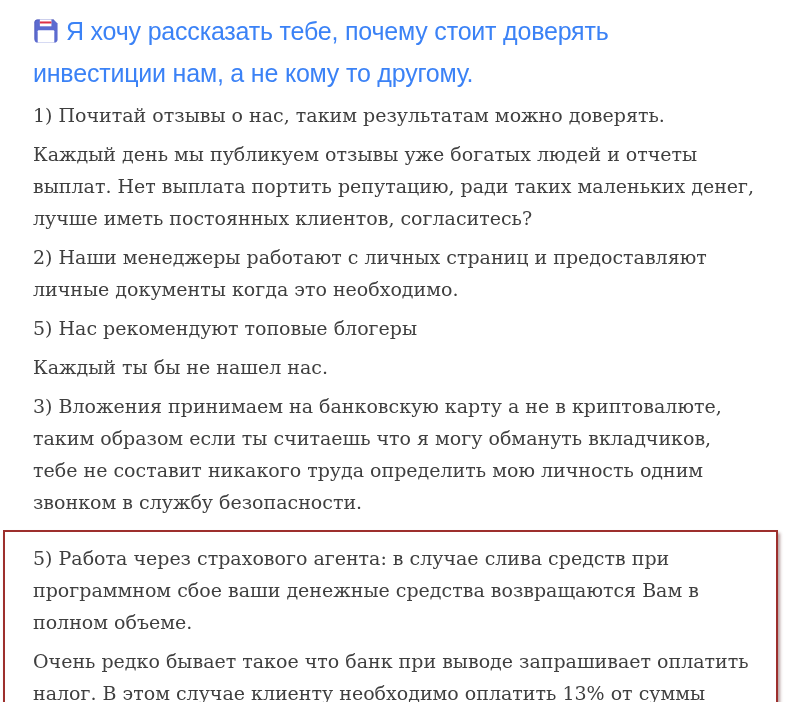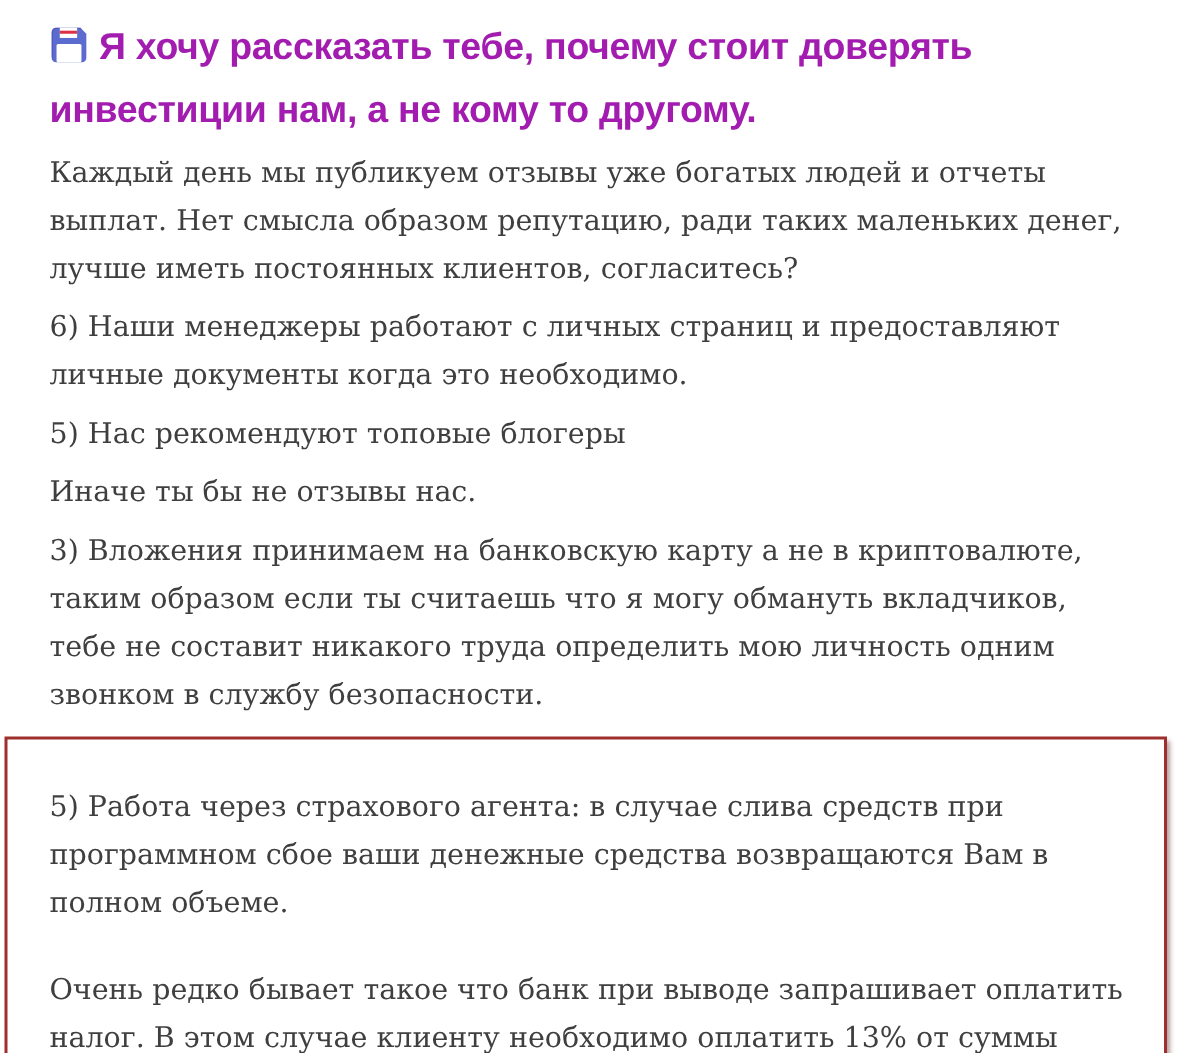--- a/index.html
+++ b/index.html
@@ -13,25 +13,25 @@
     height: 702px;
     box-sizing: border-box;
     background: #ffffff;
     padding: 8px 30px 16px 33px;
     overflow: hidden;
     font-family: "DejaVu Serif", "Liberation Serif", serif;
     color: #3f3f3f;
   }
   h1.heading {
     font-family: "Liberation Sans", "DejaVu Sans", sans-serif;
-    font-weight: 700;
+    font-weight: 400;
     font-size: 25px;
     line-height: 38px;
     letter-spacing: -0.2px;
-    color: #a21caf;
+    color: #3b82f6;
     margin: 4px 0 2px 0;
     max-width: 700px;
   }
   .emoji {
     display: inline-block;
     vertical-align: -4px;
     margin-right: 7px;
   }
   p.body-par {
     font-size: 19px;
@@ -43,40 +43,41 @@
     margin-top: 13px;
   }
   .highlight {
     border: 2px solid #9d2f2d;
     box-shadow: 2px 3px 3px rgba(90, 40, 40, 0.45);
     margin: 12px -19px 0 -30px;
     padding: 3px 20px 3px 28px;
     background: #ffffff;
   }
   .highlight p.body-par {
-    margin: 26px 0;
+    margin: 7px 0;
   }
 </style>
 </head>
 <body>
 
 <div class="page">
 
   <h1 class="heading"><span class="emoji"><svg width="26" height="26" viewBox="0 0 36 36" aria-hidden="true">
         <path fill="#5c6bd0" d="M34 30c0 2.2-1.8 4-4 4H6c-2.2 0-4-1.8-4-4V6c0-2.2 1.8-4 4-4h22.5L34 7.5z"></path>
         <path fill="#474fae" d="M6 2h22.5l1.2 1.2H6C4.3 3.2 3.2 4.3 3.2 6v24c0 .4.1.8.2 1.2C2.6 30.5 2 29.3 2 28V6c0-2.2 1.8-4 4-4z" opacity="0.6"></path>
         <rect x="9.5" y="2" width="16" height="9.5" fill="#ffffff"></rect>
         <rect x="9.5" y="4.8" width="16" height="2.8" fill="#dd2f45"></rect>
         <rect x="6.5" y="17" width="23" height="17" rx="1.5" fill="#ffffff"></rect>
       </svg></span><span>Я хочу рассказать тебе, почему стоит доверять инвестиции нам, а не кому то другому.</span></h1>
 
-  <p class="body-par">Каждый день мы публикуем отзывы уже богатых людей и отчеты выплат. Нет смысла образом репутацию, ради таких маленьких денег, лучше иметь постоянных клиентов, согласитесь?</p>
-  <p class="body-par">6) Наши менеджеры работают с личных страниц и предоставляют личные документы когда это необходимо.</p>
+  <p class="body-par first-par">1) Почитай отзывы о нас, таким результатам можно доверять.</p>
+  <p class="body-par">Каждый день мы публикуем отзывы уже богатых людей и отчеты выплат. Нет выплата портить репутацию, ради таких маленьких денег, лучше иметь постоянных клиентов, согласитесь?</p>
+  <p class="body-par">2) Наши менеджеры работают с личных страниц и предоставляют личные документы когда это необходимо.</p>
   <p class="body-par">5) Нас рекомендуют топовые блогеры</p>
-  <p class="body-par">Иначе ты бы не отзывы нас.</p>
+  <p class="body-par">Каждый ты бы не нашел нас.</p>
   <p class="body-par">3) Вложения принимаем на банковскую карту а не в криптовалюте, таким образом если ты считаешь что я могу обмануть вкладчиков, тебе не составит никакого труда определить мою личность одним звонком в службу безопасности.</p>
 
   <div class="highlight">
     <p class="body-par">5) Работа через страхового агента: в случае слива средств при программном сбое ваши денежные средства возвращаются Вам в полном объеме.</p>
     <p class="body-par">Очень редко бывает такое что банк при выводе запрашивает оплатить налог. В этом случае клиенту необходимо оплатить 13% от суммы выплаты, после чего выплата будет зачислена автоматически на счет клиента.</p>
   </div>
 
 </div>
 
 </body></html>

